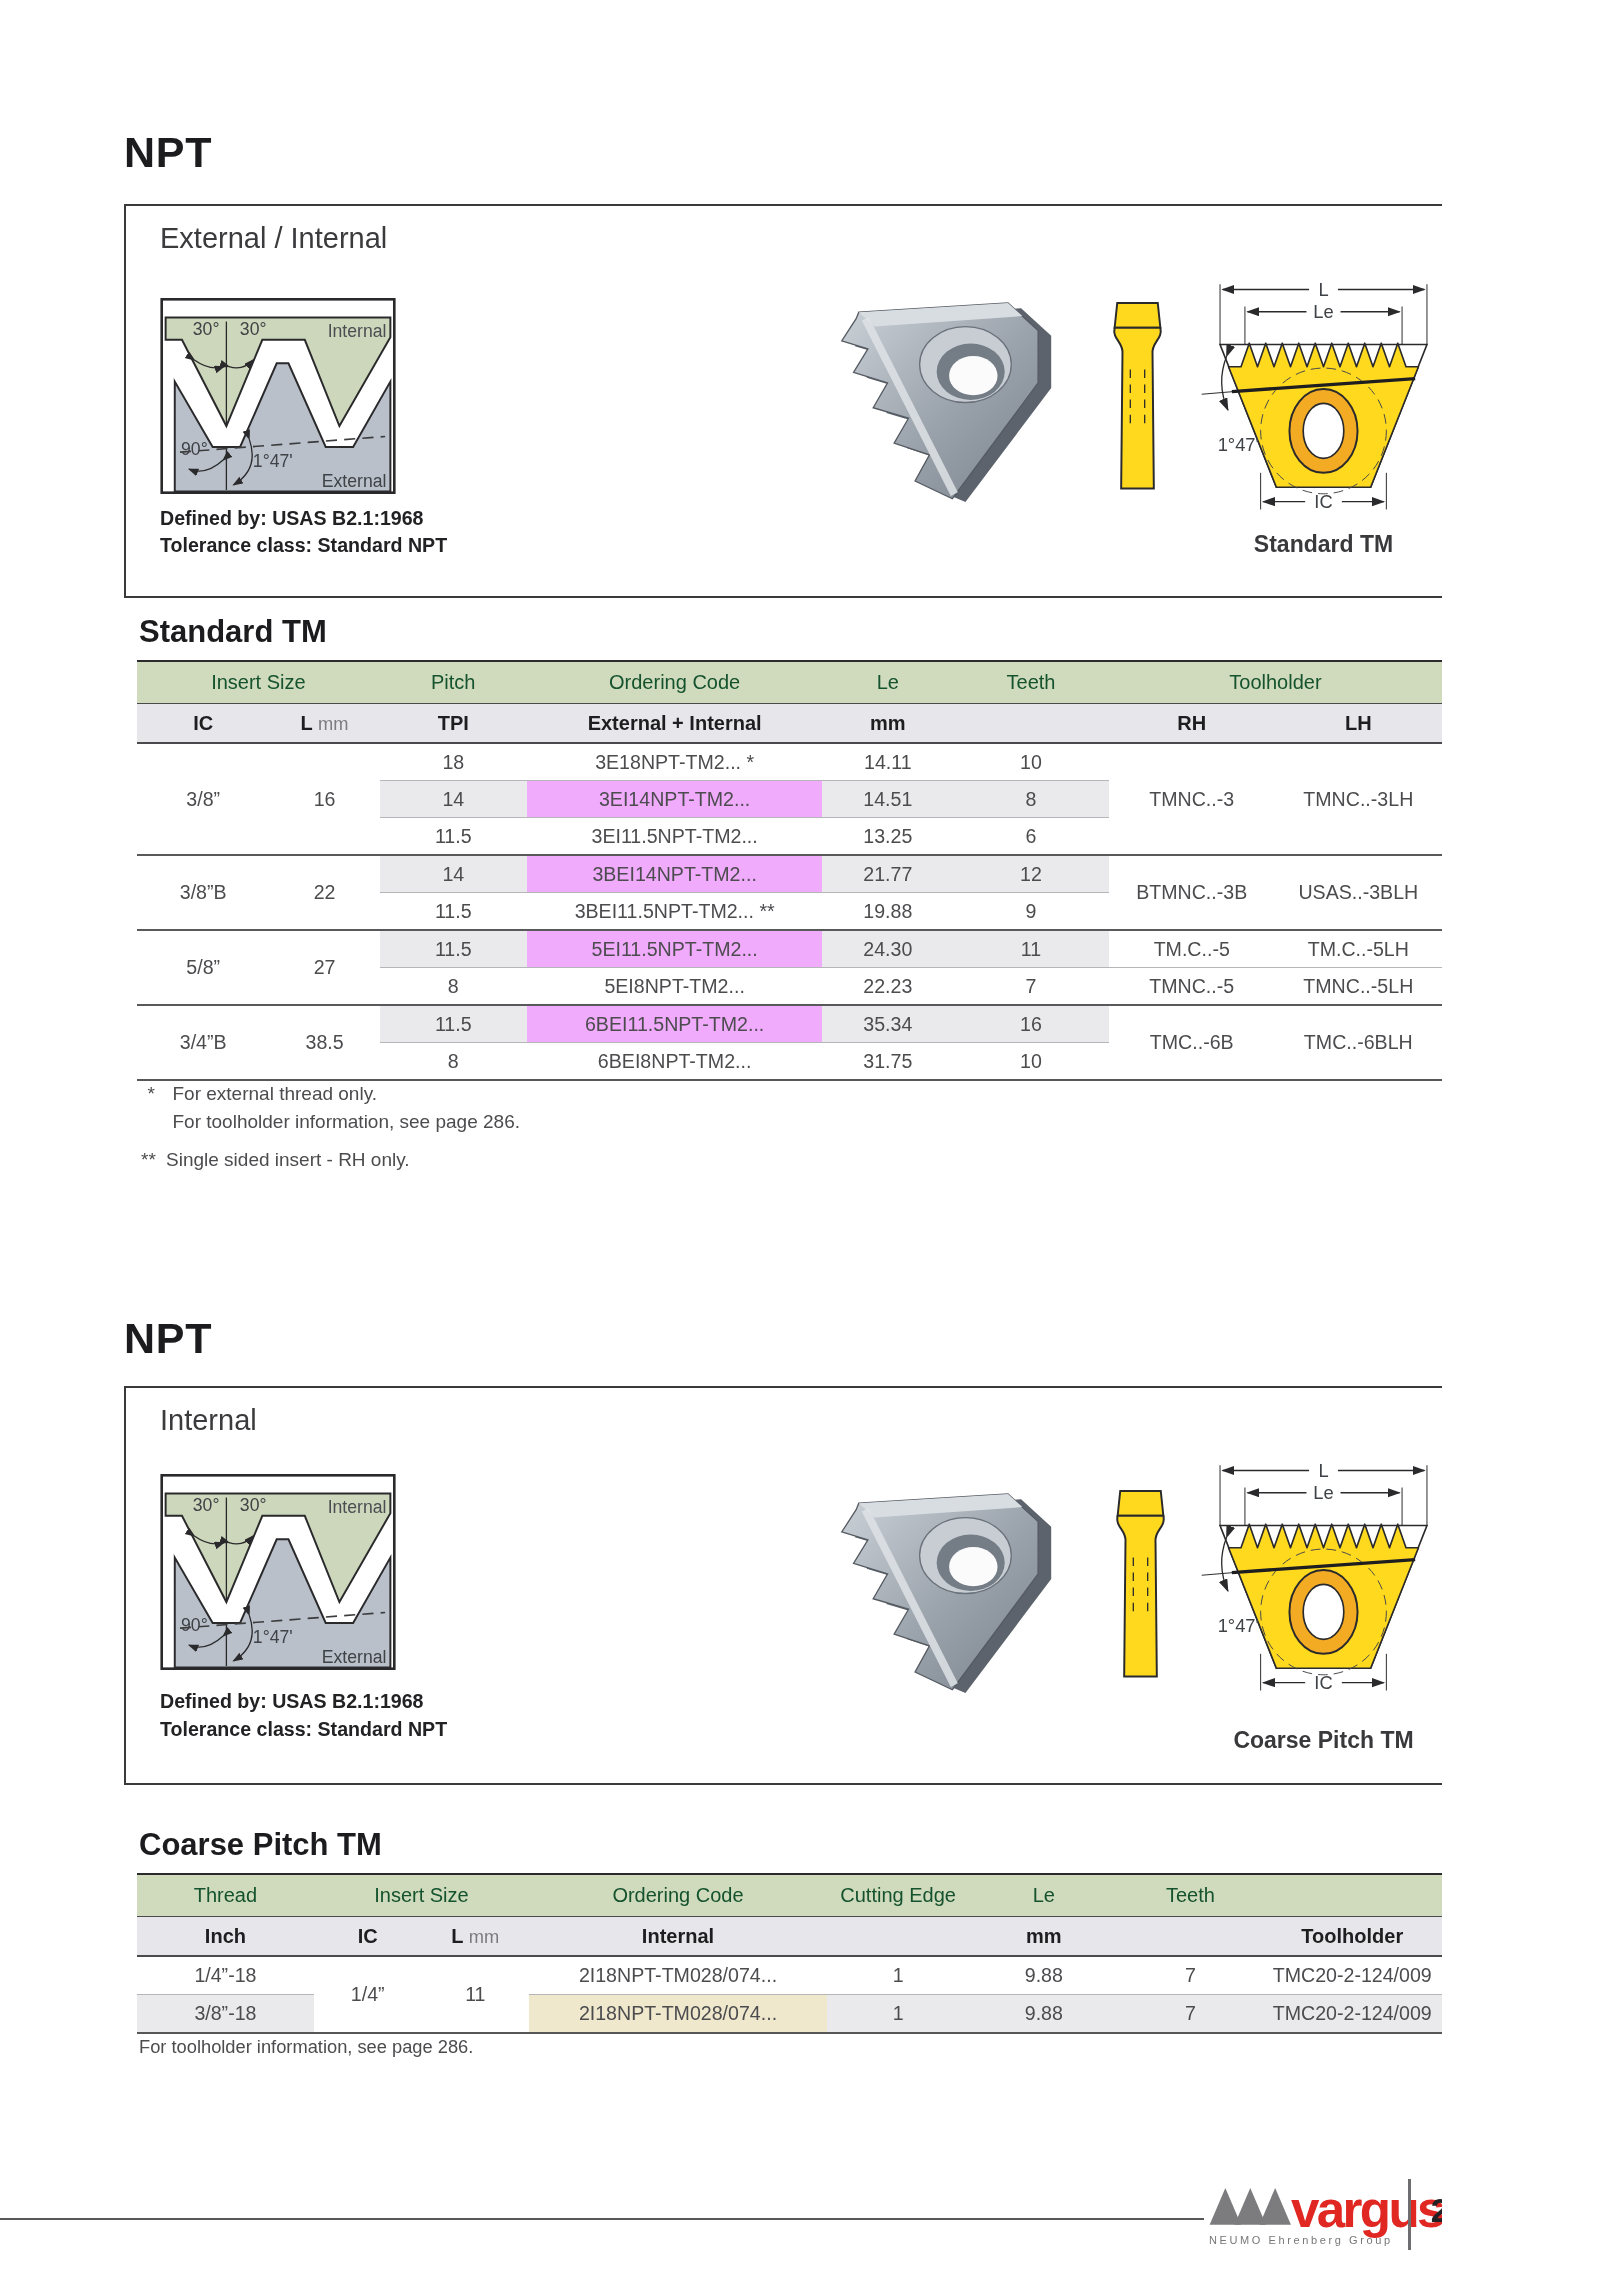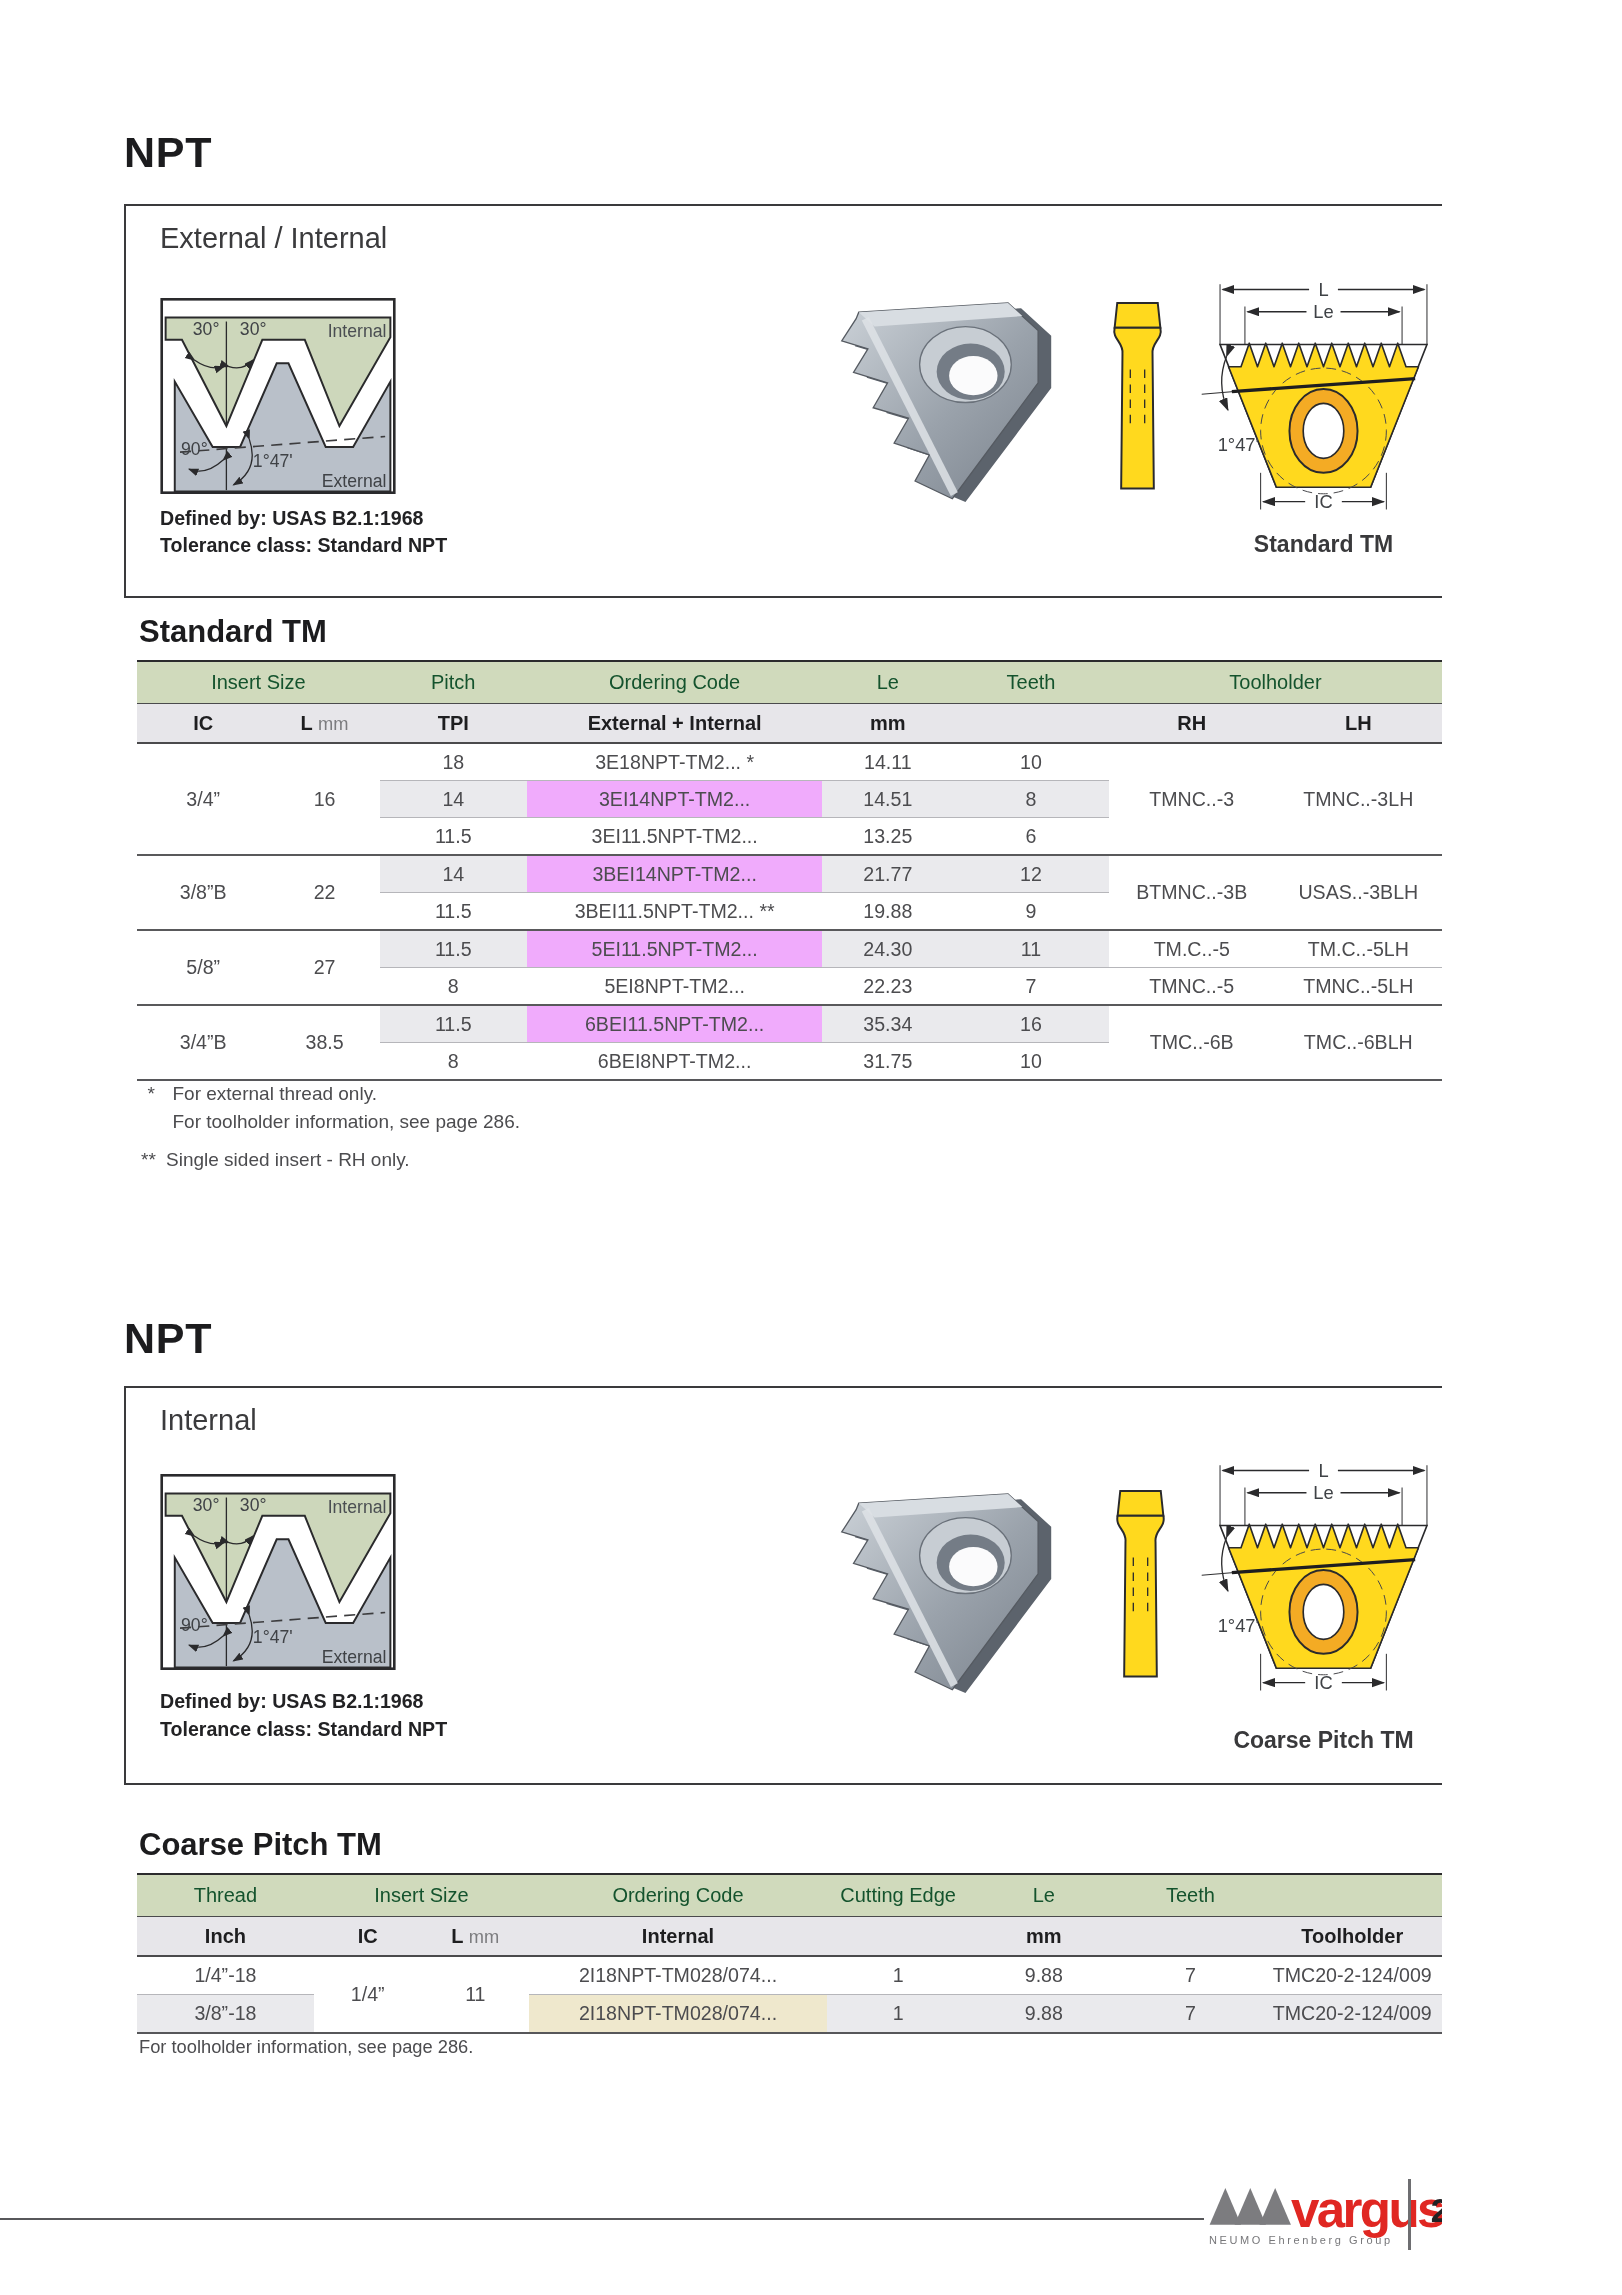--- a/index.html
+++ b/index.html
@@ -179,21 +179,21 @@
         <th>TPI</th>
         <th>External + Internal</th>
         <th>mm</th>
         <th></th>
         <th>RH</th>
         <th>LH</th>
       </tr>
     </thead>
     <tbody id="t1body">
         <tr class="">
-          <td class="c-ic" rowspan="3">3/4”</td>
+          <td class="c-ic" rowspan="3">3/8”</td>
           <td class="c-l" rowspan="3">16</td>
           <td class="st">18</td>
           <td class="ord">3E18NPT-TM2... *</td>
           <td class="st">14.11</td>
           <td class="st">10</td>
           <td class="c-rh" rowspan="3">TMNC..-3</td>
           <td class="c-lh" rowspan="3">TMNC..-3LH</td>
         </tr>
         <tr class="rs odd">
           <td class="st">14</td>

